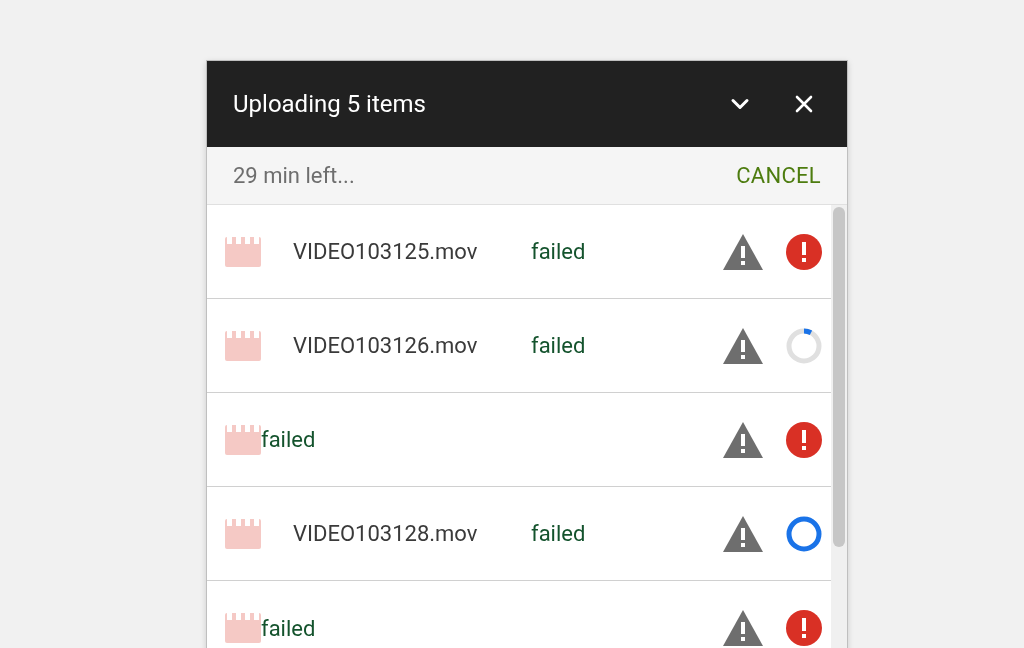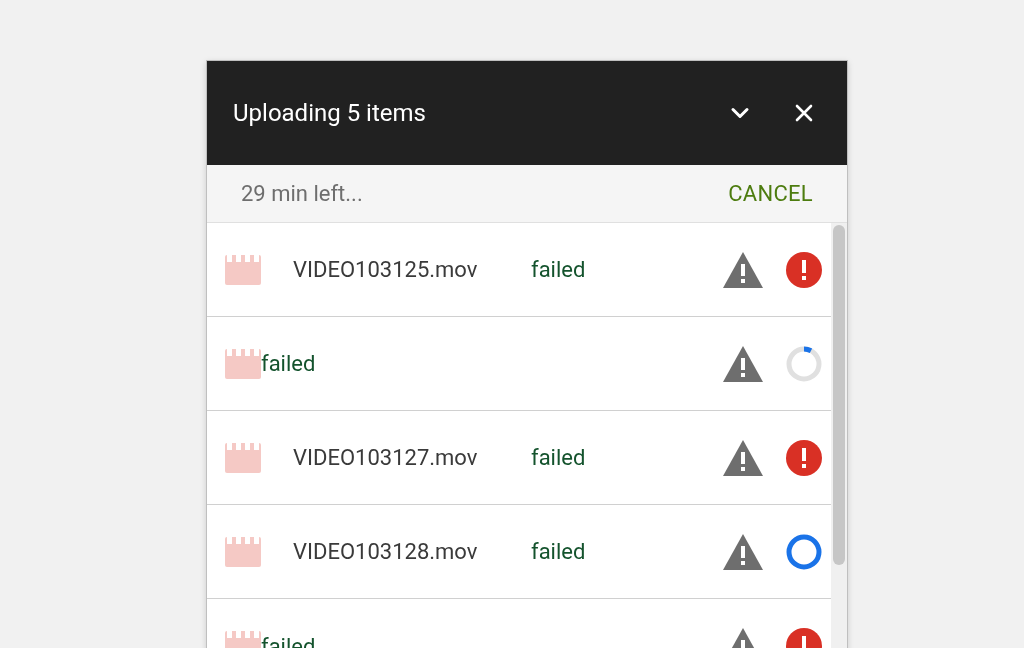--- a/index.html
+++ b/index.html
@@ -19,21 +19,21 @@
       position: absolute;
       left: 206px;
       top: 60px;
       width: 642px;
       background: #fff;
       border: 1px solid #bfbfbf;
       box-shadow: 0 2px 6px rgba(0,0,0,0.15);
     }
     .panel-header {
       background: #212121;
-      height: 104px;
+      height: 86px;
       display: flex;
       align-items: center;
       padding: 0 26px;
     }
     .panel-title {
       color: #fff;
       font-size: 24px;
       font-weight: 400;
       flex: 1;
     }
@@ -45,21 +45,21 @@
       justify-content: center;
       cursor: pointer;
       margin-left: 30px;
     }
     .subheader {
       background: #f5f5f5;
       height: 58px;
       border-bottom: 1px solid #e0e0e0;
       display: flex;
       align-items: center;
-      padding: 0 34px;
+      padding: 0 26px;
     }
     .time-left {
       color: #6e6e6e;
       font-size: 22px;
       flex: 1;
     }
     .cancel-btn {
       color: #4d7c0f;
       font-size: 22px;
       font-weight: 400;
@@ -179,20 +179,21 @@
       </div>
 
       <div class="list-item">
         <svg class="file-icon" viewBox="0 0 36 30">
           <rect x="0" y="0" width="36" height="30" rx="2" fill="#f5c9c5"></rect>
           <rect x="2" y="0" width="5" height="7" fill="#ffffff"></rect>
           <rect x="11" y="0" width="5" height="7" fill="#ffffff"></rect>
           <rect x="20" y="0" width="5" height="7" fill="#ffffff"></rect>
           <rect x="29" y="0" width="5" height="7" fill="#ffffff"></rect>
         </svg>
+        <div class="file-name">VIDEO103126.mov</div>
         <div class="status-text">failed</div>
         <svg class="warn-icon" width="40" height="36" viewBox="0 0 40 36">
           <path d="M20 0 L40 36 L0 36 Z" fill="#6e6e6e"></path>
           <rect x="18" y="12" width="4" height="12" fill="#ffffff"></rect>
           <rect x="18" y="27" width="4" height="4" fill="#ffffff"></rect>
         </svg>
         <div class="right-indicator">
           <svg width="38" height="38" viewBox="0 0 38 38">
             <circle cx="19" cy="19" r="15" fill="none" stroke="#e0e0e0" stroke-width="5"></circle>
             <path d="M19 4 A15 15 0 0 1 26 5.8" fill="none" stroke="#1a73e8" stroke-width="5"></path>
@@ -201,21 +202,20 @@
       </div>
 
       <div class="list-item">
         <svg class="file-icon" viewBox="0 0 36 30">
           <rect x="0" y="0" width="36" height="30" rx="2" fill="#f5c9c5"></rect>
           <rect x="2" y="0" width="5" height="7" fill="#ffffff"></rect>
           <rect x="11" y="0" width="5" height="7" fill="#ffffff"></rect>
           <rect x="20" y="0" width="5" height="7" fill="#ffffff"></rect>
           <rect x="29" y="0" width="5" height="7" fill="#ffffff"></rect>
         </svg>
-        <div class="file-name">VIDEO103127.mov</div>
         <div class="status-text">failed</div>
         <svg class="warn-icon" width="40" height="36" viewBox="0 0 40 36">
           <path d="M20 0 L40 36 L0 36 Z" fill="#6e6e6e"></path>
           <rect x="18" y="12" width="4" height="12" fill="#ffffff"></rect>
           <rect x="18" y="27" width="4" height="4" fill="#ffffff"></rect>
         </svg>
         <div class="right-indicator">
           <svg width="36" height="36" viewBox="0 0 36 36">
             <circle cx="18" cy="18" r="18" fill="#d93025"></circle>
             <rect x="16" y="8" width="4" height="13" fill="#ffffff"></rect>

